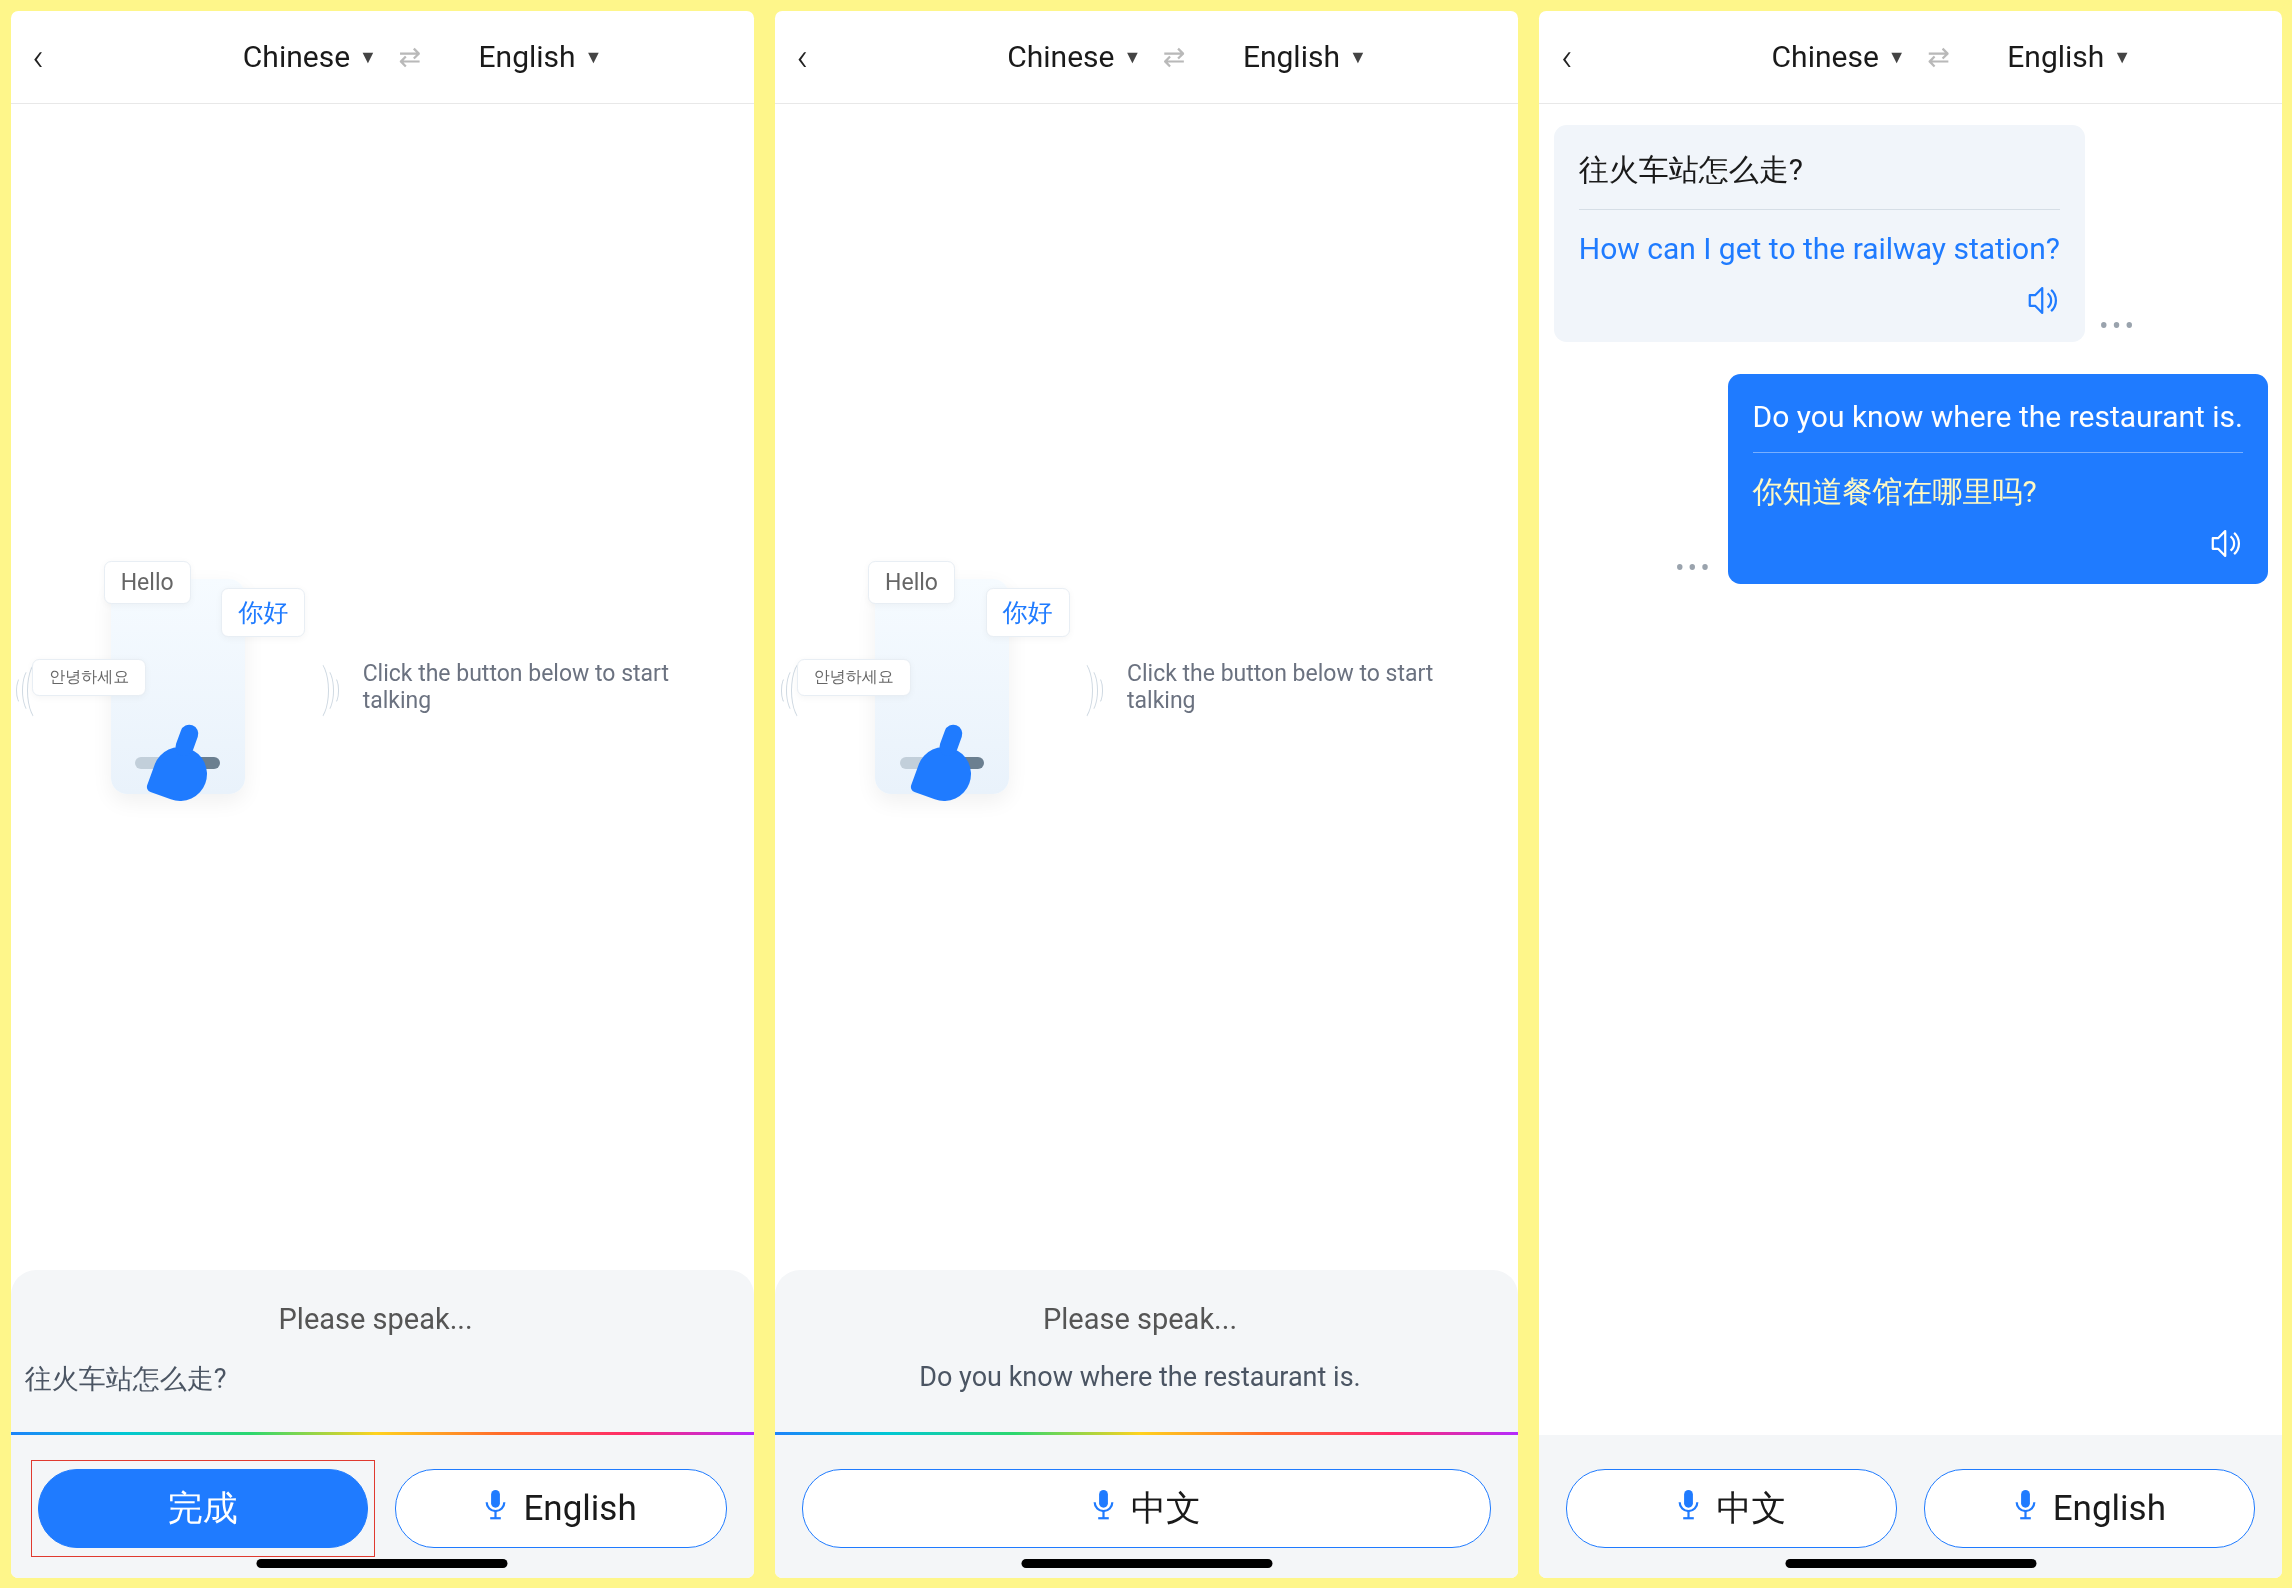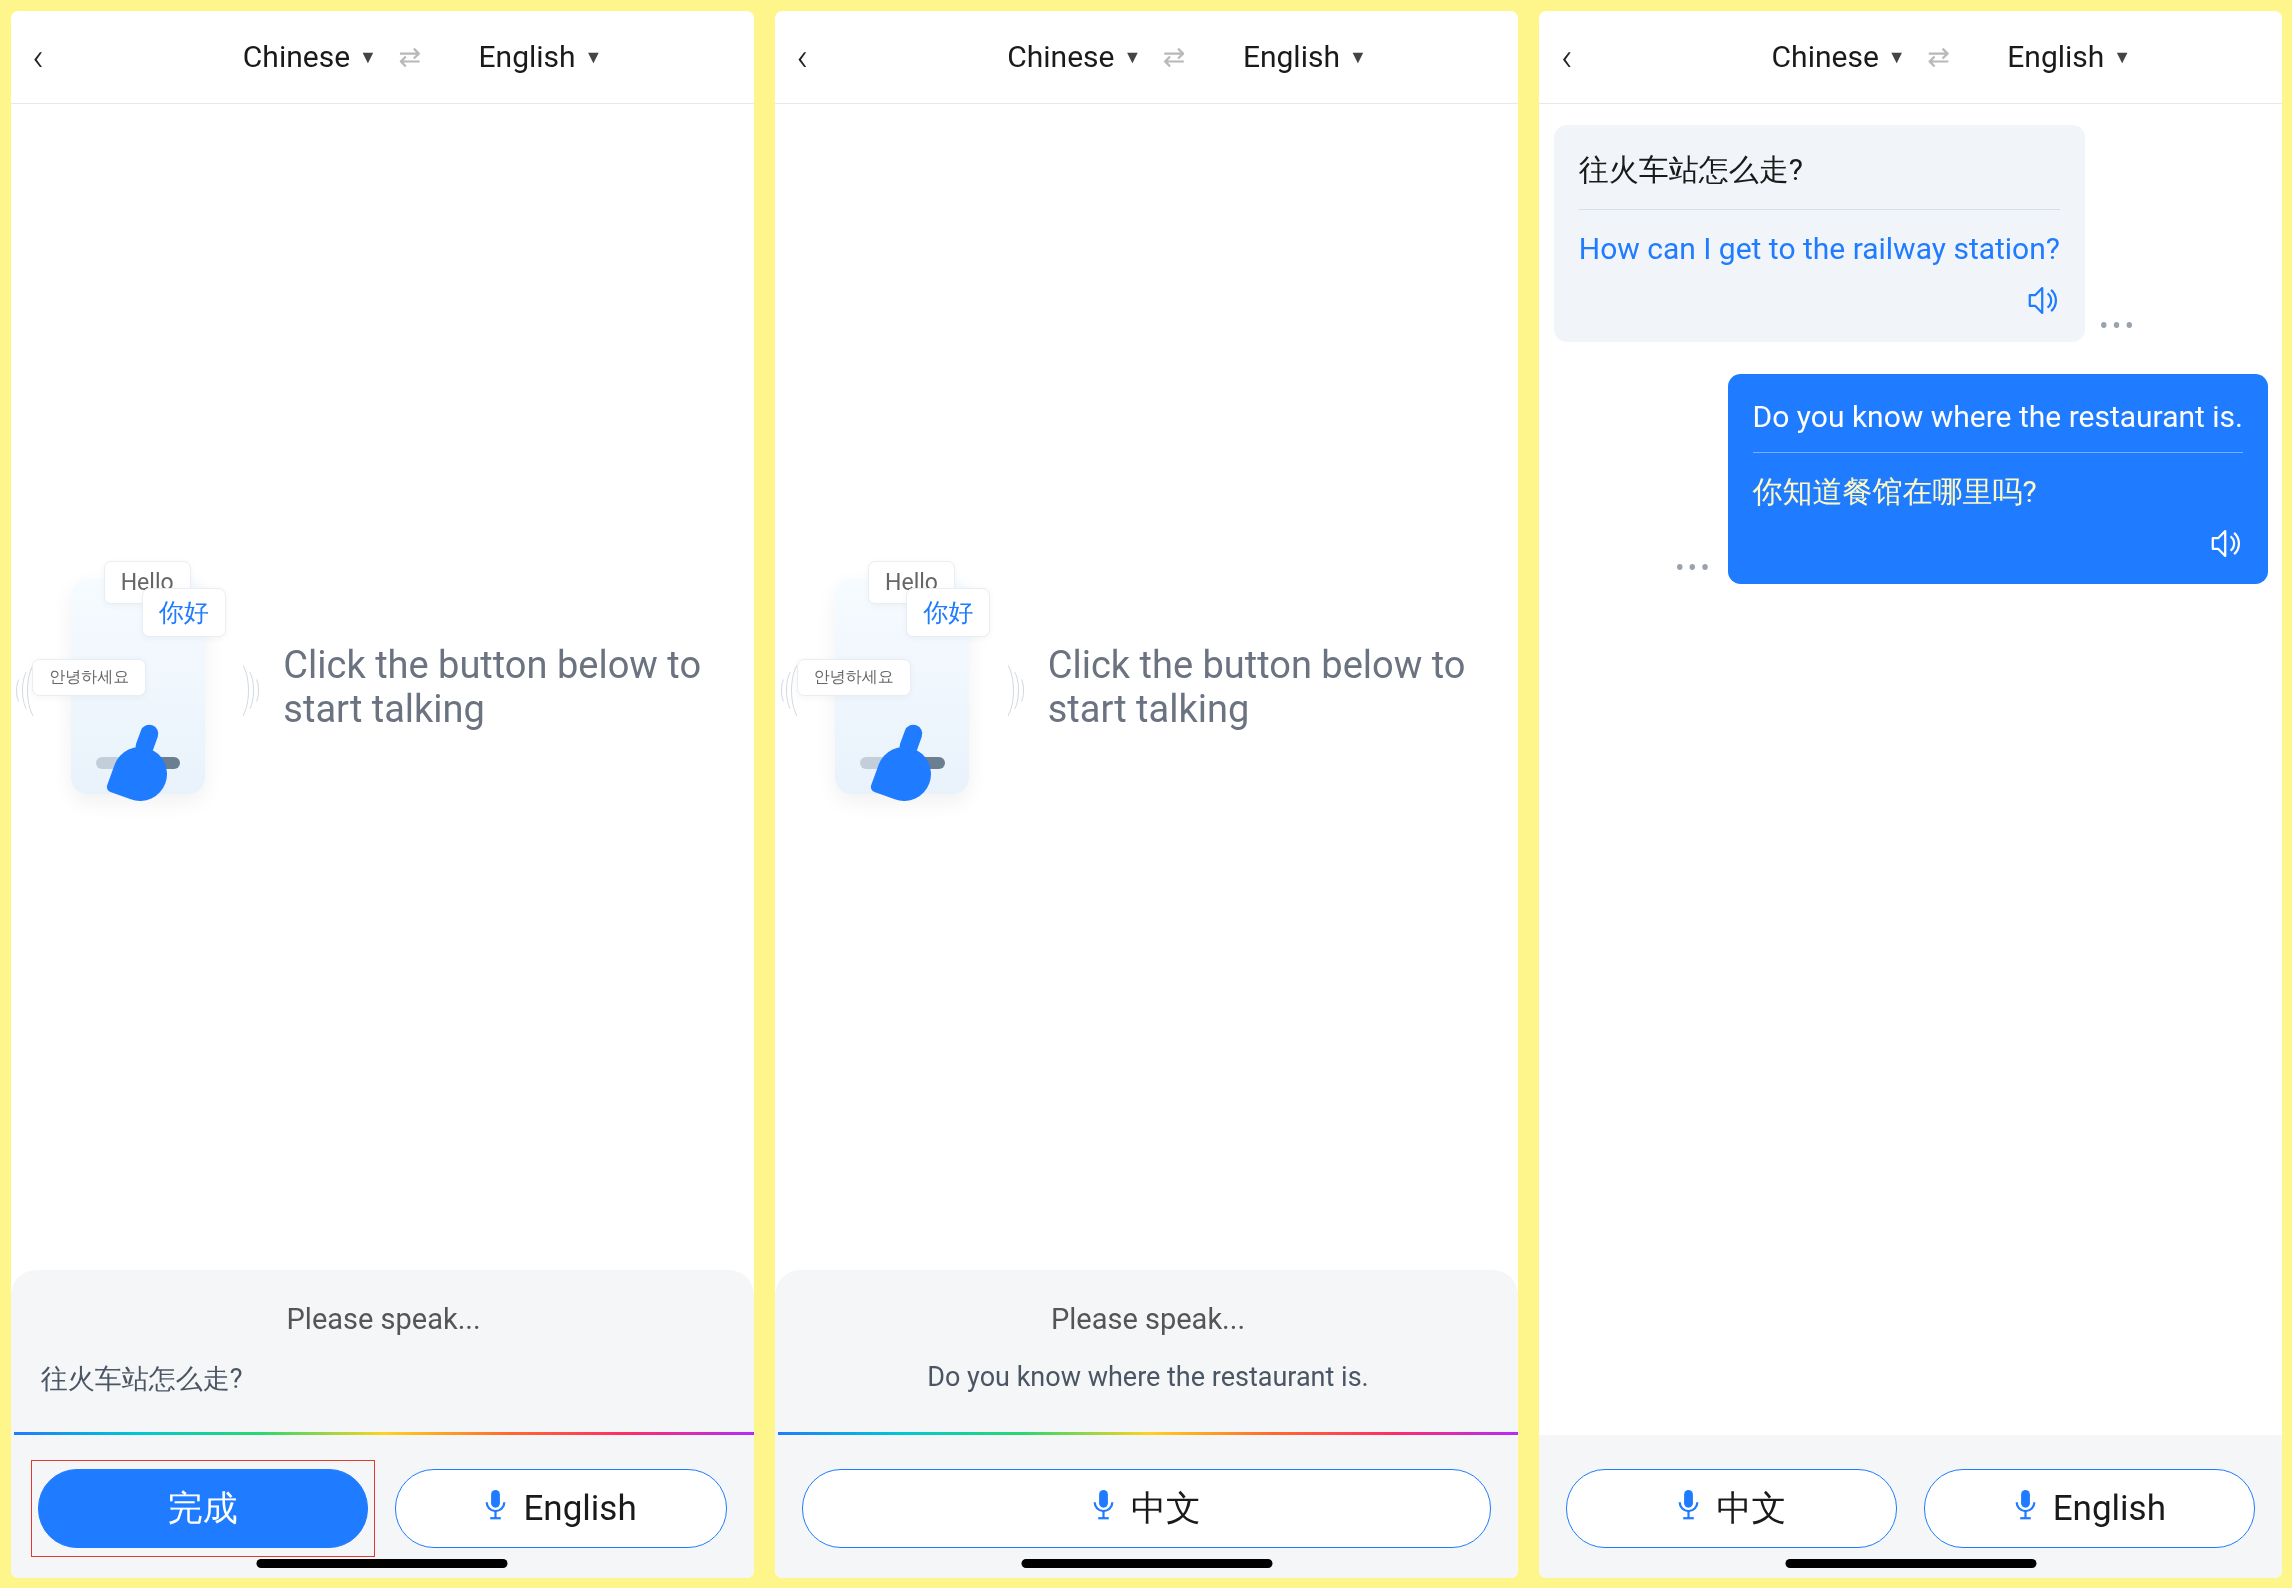--- a/index.html
+++ b/index.html
@@ -121,25 +121,25 @@
     position: absolute;
     border: 1.8px solid #cfd9e2;
     border-radius: 50%;
     border-right-color: transparent;
     border-top-color: transparent;
     border-bottom-color: transparent;
   }
   .wave span:nth-child(1){ width:27px;height:63px;left:14.3px;top:0;}
   .wave span:nth-child(2){ width:18px;height:45px;left:9px;top:9px;}
   .wave span:nth-child(3){ width:10.7px;height:27px;left:3.6px;top:18px;}
-  .prompt-text { font-size: 38px; color: #6b7280; }
+  .prompt-text { font-size: 23px; color: #6b7280; }
   .speak-area {
     background: #f4f6f8;
     border-radius: 25px 25px 0 0;
-    padding: 32px 27px 0 30px;
+    padding: 32px 27px 0 14px;
     display: flex;
     flex-direction: column;
     gap: 25px;
   }
   .speak-title { text-align: center; font-size: 29px; color: #555; }
   .speak-text { font-size: 27px; color: #4b5563; min-height: 39px; }
   .speak-text.center { text-align: center; }
   .rainbow {
     height: 3.6px;
     background: linear-gradient(90deg,#1f7bff,#00c7d4,#2bd76f,#ffd21f,#ff6a2b,#ff2b6a,#b42bff);

